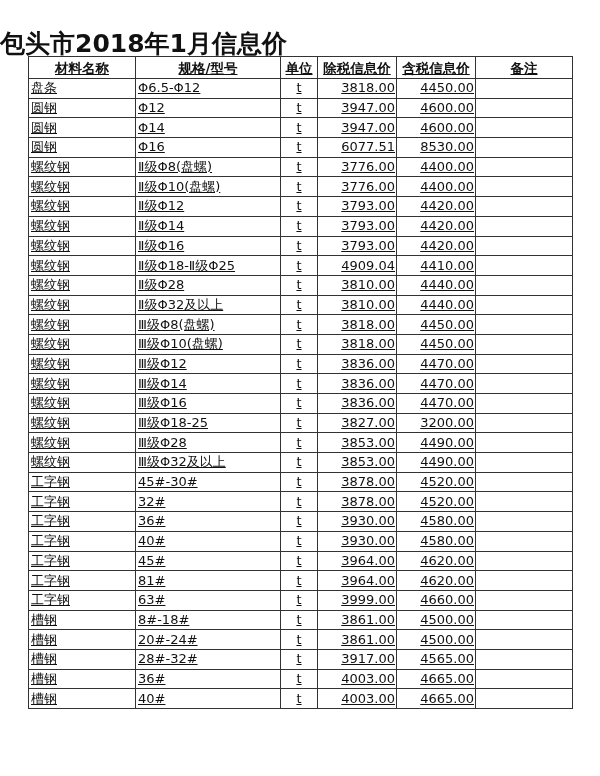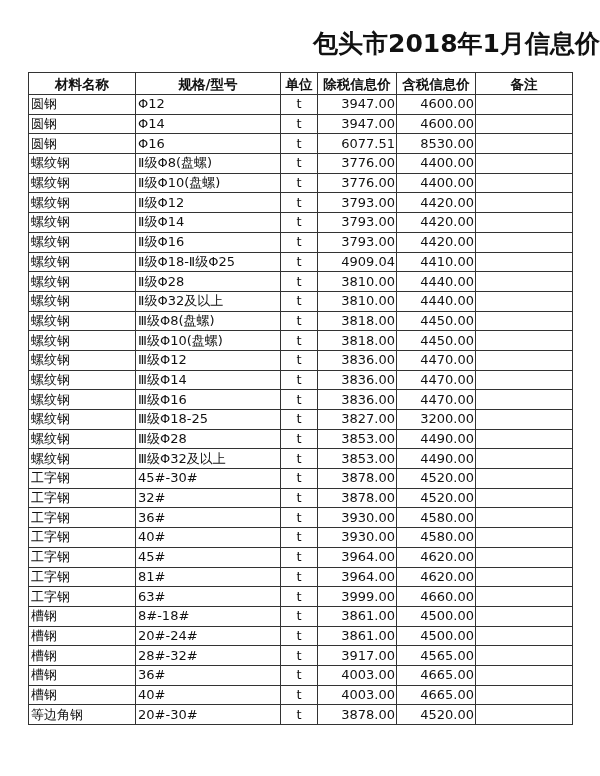--- a/index.html
+++ b/index.html
@@ -1,21 +1,21 @@
 <!DOCTYPE html>
 <html><head>
   <meta charset="utf-8">
   <style>
     html, body { margin: 0; padding: 0; background: #ffffff; }
     body { width: 600px; height: 776px; position: relative; overflow: hidden;
            font-family: "DejaVu Sans", "Liberation Sans", sans-serif; color: #111; }
-    .title { position: absolute; left: 0; top: 28px; width: 600px; text-align: right;
+    .title { position: absolute; left: 0; top: 28px; width: 600px; text-align: left;
              font-size: 25px; font-weight: bold; letter-spacing: 0px; line-height: 32px; }
-    table { position: absolute; left: 28px; top: 72px; border-collapse: collapse;
-            table-layout: fixed; width: 544px; }
+    table { position: absolute; left: 28px; top: 56px; border-collapse: collapse;
+            table-layout: fixed; width: 544px; text-decoration: underline; }
     th, td { border: 1px solid #333; padding: 0 3px; height: 18.7px; line-height: 18px;
              font-size: 13px; white-space: nowrap; overflow: hidden; }
     th { font-weight: bold; text-align: center; height: 21px; font-size: 13.5px; }
     td.name, td.spec { text-align: left; padding-left: 2px; }
     td.unit { text-align: center; }
     td.num { text-align: right; padding-right: 1px; }
     col.c1 { width: 107px; } col.c2 { width: 145px; } col.c3 { width: 37px; }
     col.c4 { width: 79px; } col.c5 { width: 79px; } col.c6 { width: 97px; }
   </style>
 </head>
@@ -37,20 +37,28 @@
       <th>材料名称</th>
       <th>规格/型号</th>
       <th>单位</th>
       <th>除税信息价</th>
       <th>含税信息价</th>
       <th>备注</th>
     </tr>
   </thead>
   <tbody id="tbody">
       <tr>
+        <td class="name">盘条</td>
+        <td class="spec">Φ6.5-Φ12</td>
+        <td class="unit">t</td>
+        <td class="num">3818.00</td>
+        <td class="num">4450.00</td>
+        <td class="note"></td>
+      </tr>
+      <tr>
         <td class="name">圆钢</td>
         <td class="spec">Φ12</td>
         <td class="unit">t</td>
         <td class="num">3947.00</td>
         <td class="num">4600.00</td>
         <td class="note"></td>
       </tr>
       <tr>
         <td class="name">圆钢</td>
         <td class="spec">Φ14</td>
@@ -282,24 +290,16 @@
         <td class="num">4003.00</td>
         <td class="num">4665.00</td>
         <td class="note"></td>
       </tr>
       <tr>
         <td class="name">槽钢</td>
         <td class="spec">40#</td>
         <td class="unit">t</td>
         <td class="num">4003.00</td>
         <td class="num">4665.00</td>
-        <td class="note"></td>
-      </tr>
-      <tr>
-        <td class="name">等边角钢</td>
-        <td class="spec">20#-30#</td>
-        <td class="unit">t</td>
-        <td class="num">3878.00</td>
-        <td class="num">4520.00</td>
         <td class="note"></td>
       </tr>
     </tbody>
 </table>
 
 </body></html>

